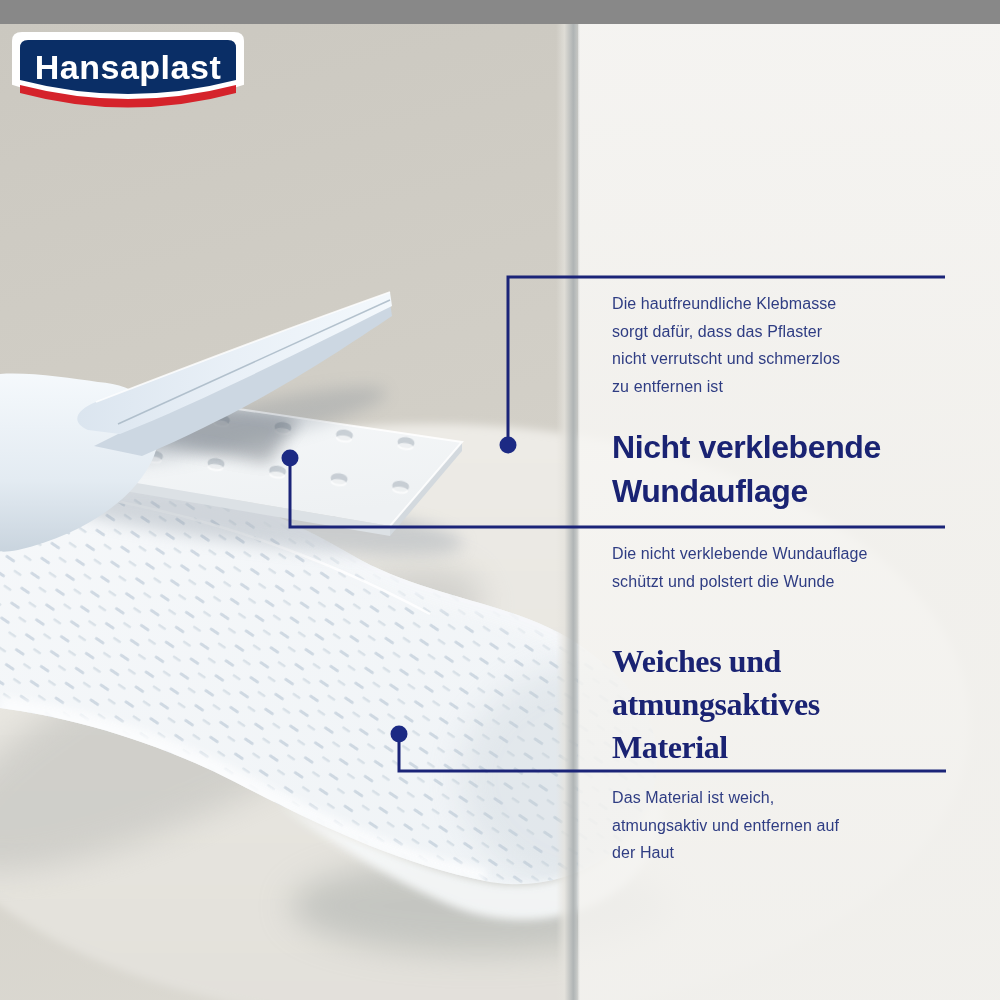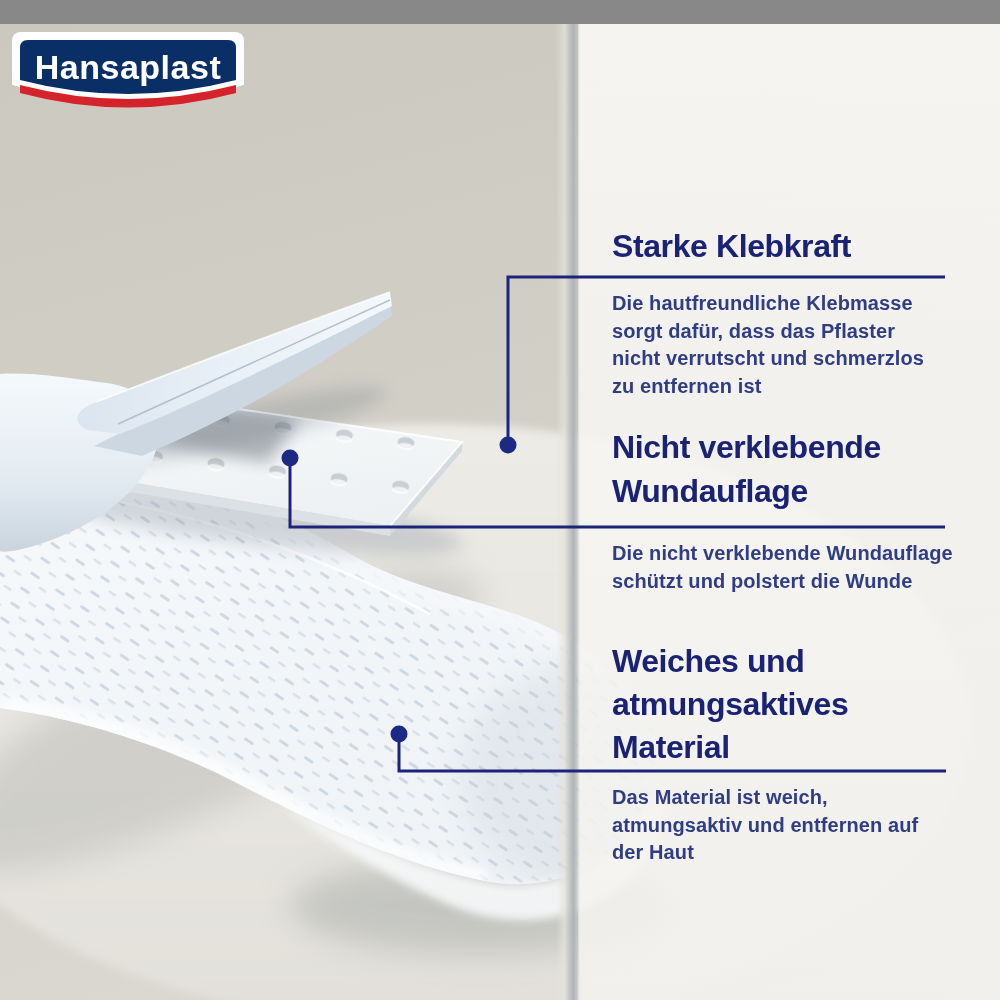--- a/index.html
+++ b/index.html
@@ -21,23 +21,23 @@
     background:linear-gradient(90deg,rgba(226,224,218,0) 0%,rgba(228,226,220,.75) 35%,rgba(173,178,179,.95) 72%,rgba(186,190,190,.85) 84%,rgba(244,243,241,0) 100%);
   }
   
   .logo{position:absolute;left:12px;top:8px;width:233px;height:92px;}
   .logo svg{display:block;width:100%;height:100%;}
   
   .sec{position:absolute;left:612px;width:360px;white-space:pre-line;}
   .sec-title{
     font-size:32px;font-weight:700;color:#1a2373;line-height:44px;letter-spacing:-0.4px;
   }
-  .sec-title.t3{line-height:43px;}
+  .sec-title.t3{line-height:43px;font-family:Liberation Serif, serif;}
   .sec-body{
-    font-size:20px;font-weight:700;color:#2f3d83;line-height:27.5px;letter-spacing:0.1px;
+    font-size:16px;font-weight:400;color:#2f3d83;line-height:27.5px;letter-spacing:0.1px;
   }
   .t1{top:200px}.b1{top:266px}
   .t2{top:401px}.b2{top:516px}
   .t3{top:616px}.b3{top:760px}
 </style>
 </head>
 <body>
 
 <div class="canvas">
 
@@ -152,21 +152,20 @@
 
   <div class="logo">
     <svg viewBox="0 0 233 92" aria-hidden="true">
       <path d="M10,0 H222 Q232,0 232,10 V60 Q116,104 0,60 V10 Q0,0 10,0 Z" fill="#ffffff" transform="scale(1,0.88)"></path>
       <path d="M16,8 H216 Q224,8 224,16 V48 Q116,76 8,48 V16 Q8,8 16,8 Z" fill="#0a2e66"></path>
       <path d="M8,53 Q116,81 224,53 L224,61 Q116,90 8,61 Z" fill="#d5232b"></path>
       <text x="116" y="47" text-anchor="middle" font-family="Liberation Sans, sans-serif" font-size="34" font-weight="bold" fill="#ffffff" letter-spacing="0.5">Hansaplast</text>
     </svg>
   </div>
 
-  <div class="sec sec-title t1">Starke Klebkraft</div>
   <div class="sec sec-body b1">Die hautfreundliche Klebmasse
 sorgt dafür, dass das Pflaster
 nicht verrutscht und schmerzlos
 zu entfernen ist</div>
 
   <div class="sec sec-body b2">Die nicht verklebende Wundauflage
 schützt und polstert die Wunde</div>
   <div class="sec sec-title t2">Nicht verklebende
 Wundauflage</div>
 

